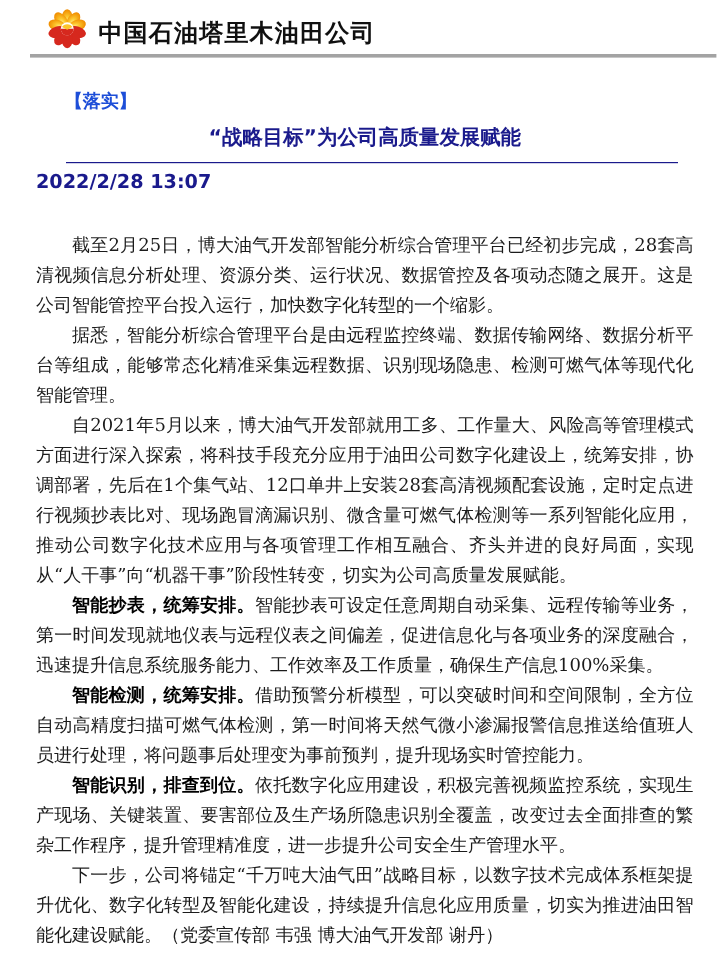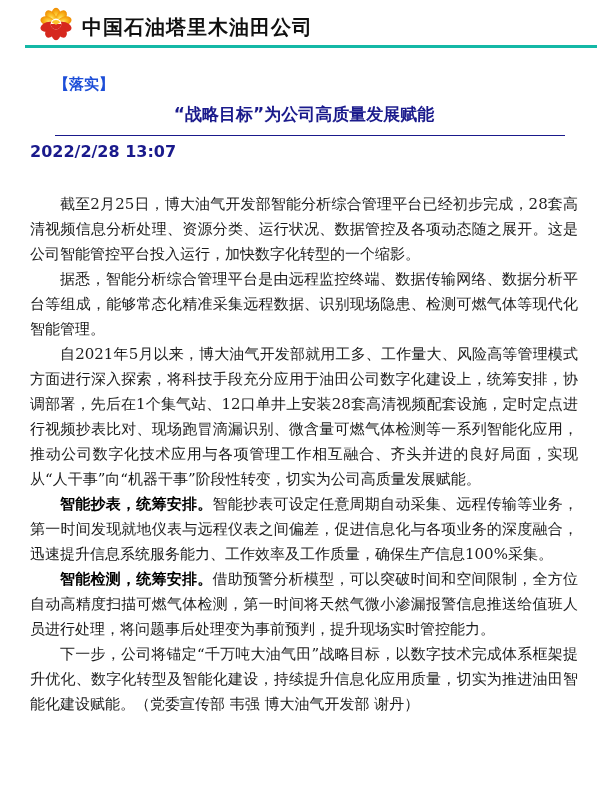--- a/index.html
+++ b/index.html
@@ -3,21 +3,21 @@
 <meta charset="utf-8">
 <style>
   html,body { margin:0; padding:0; background:#ffffff; }
   .page {
     position:relative; width:600px; height:800px; overflow:hidden;
     background:#ffffff; font-family:"DejaVu Sans", sans-serif;
   }
   
   .masthead {
     box-sizing:border-box; height:48px; margin:0 3px 0 25px; padding:9px 0 0 13px;
-    border-bottom:3px solid #14b8a6; display:flex; align-items:center;
+    border-bottom:3px solid #a3a3a3; display:flex; align-items:center;
   }
   .logo { width:36px; height:36px; flex:0 0 auto; margin-top:-2px; }
   .company {
     margin-left:8px; font-size:20px; font-weight:bold; color:#101010; letter-spacing:1px;
     white-space:nowrap;
   }
   
   .article { padding:0 22px 0 30px; }
   .tag { margin:27px 0 0 24px; font-size:15px; font-weight:bold; color:#1d4ed8; }
   .title { margin-top:9px; text-align:center; font-size:17px; font-weight:bold; color:#1a1a8c; }
@@ -71,17 +71,18 @@
     <div class="title">“战略目标”为公司高质量发展赋能</div>
     <div class="title-rule"></div>
     <div class="date">2022/2/28 13:07</div>
 
     <div class="body">
       <p><span class="lead"></span><span>截至2月25日，博大油气开发部智能分析综合管理平台已经初步完成，28套高清视频信息分析处理、资源分类、运行状况、数据管控及各项动态随之展开。这是公司智能管控平台投入运行，加快数字化转型的一个缩影。</span></p>
       <p><span class="lead"></span><span>据悉，智能分析综合管理平台是由远程监控终端、数据传输网络、数据分析平台等组成，能够常态化精准采集远程数据、识别现场隐患、检测可燃气体等现代化智能管理。</span></p>
       <p><span class="lead"></span><span>自2021年5月以来，博大油气开发部就用工多、工作量大、风险高等管理模式方面进行深入探索，将科技手段充分应用于油田公司数字化建设上，统筹安排，协调部署，先后在1个集气站、12口单井上安装28套高清视频配套设施，定时定点进行视频抄表比对、现场跑冒滴漏识别、微含量可燃气体检测等一系列智能化应用，推动公司数字化技术应用与各项管理工作相互融合、齐头并进的良好局面，实现从“人干事”向“机器干事”阶段性转变，切实为公司高质量发展赋能。</span></p>
       <p><span class="lead">智能抄表，统筹安排。</span><span>智能抄表可设定任意周期自动采集、远程传输等业务，第一时间发现就地仪表与远程仪表之间偏差，促进信息化与各项业务的深度融合，迅速提升信息系统服务能力、工作效率及工作质量，确保生产信息100%采集。</span></p>
       <p><span class="lead">智能检测，统筹安排。</span><span>借助预警分析模型，可以突破时间和空间限制，全方位自动高精度扫描可燃气体检测，第一时间将天然气微小渗漏报警信息推送给值班人员进行处理，将问题事后处理变为事前预判，提升现场实时管控能力。</span></p>
+      <p><span class="lead">智能识别，排查到位。</span><span>依托数字化应用建设，积极完善视频监控系统，实现生产现场、关键装置、要害部位及生产场所隐患识别全覆盖，改变过去全面排查的繁杂工作程序，提升管理精准度，进一步提升公司安全生产管理水平。</span></p>
       <p><span class="lead"></span><span>下一步，公司将锚定“千万吨大油气田”战略目标，以数字技术完成体系框架提升优化、数字化转型及智能化建设，持续提升信息化应用质量，切实为推进油田智能化建设赋能。（党委宣传部 韦强 博大油气开发部 谢丹）</span></p>
     </div>
   </div>
 
 </div>
 
 </body></html>

